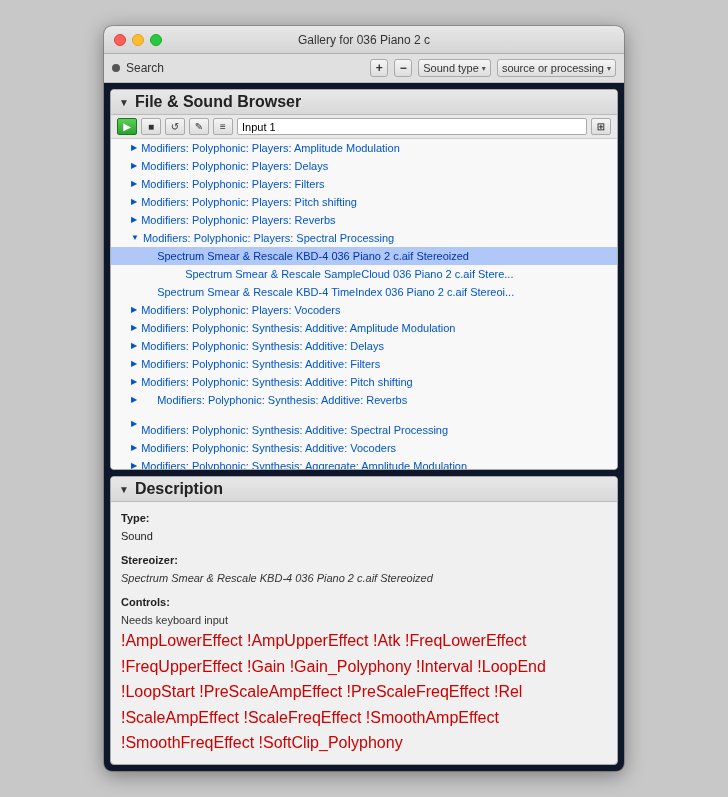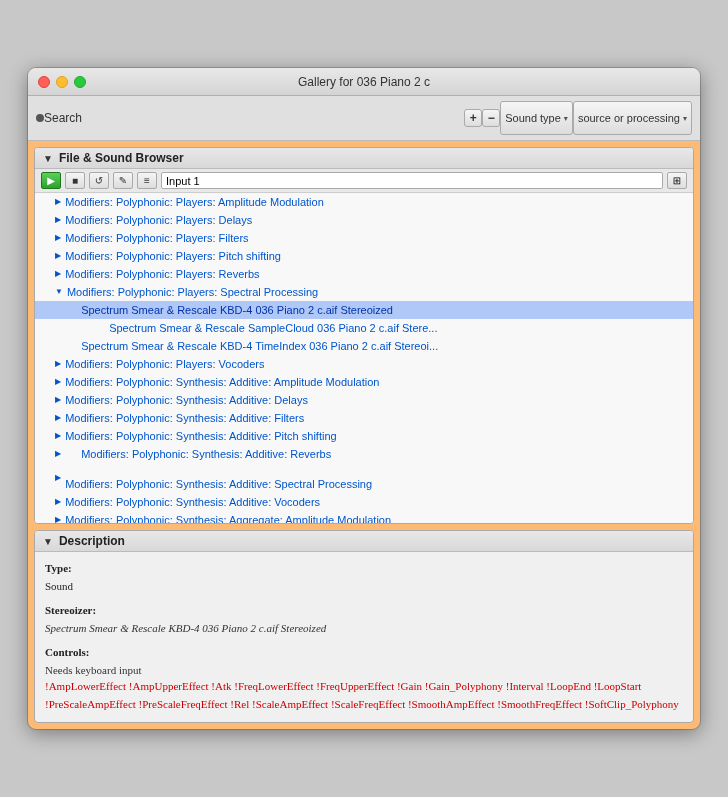--- a/index.html
+++ b/index.html
@@ -8,22 +8,22 @@
       font-family: -apple-system, 'Helvetica Neue', Arial, sans-serif;
       font-size: 11px;
       display: flex;
       justify-content: center;
       align-items: center;
       width: 728px;
       height: 797px;
     }
 
     .window {
-      width: 672px;
-      background: #fdba74;
+      width: 520px;
+      background: #0f172a;
       border-radius: 8px;
       box-shadow: 0 4px 20px rgba(0,0,0,0.4), 0 0 0 1px rgba(0,0,0,0.2);
       overflow: hidden;
     }
 
     .title-bar {
       background: linear-gradient(to bottom, #e8e8e8, #d4d4d4);
       height: 28px;
       display: flex;
       align-items: center;
@@ -57,20 +57,21 @@
       font-size: 12px;
       font-weight: 500;
       color: #333;
     }
 
     .toolbar {
       background: #e0e0e0;
       padding: 5px 8px;
       display: flex;
       align-items: center;
+      gap: 6px;
       border-bottom: 1px solid #bbb;
     }
 
     .search-dot {
       width: 8px;
       height: 8px;
       border-radius: 50%;
       background: #555;
       flex-shrink: 0;
     }
@@ -96,21 +97,21 @@
       font-weight: bold;
     }
 
     .toolbar-dropdown {
       height: 18px;
       background: linear-gradient(to bottom, #f5f5f5, #ddd);
       border: 1px solid #aaa;
       border-radius: 3px;
       display: flex;
       align-items: center;
-      padding: 16px 4px;
+      padding: 8px 4px;
       cursor: pointer;
       font-size: 11px;
       color: #333;
       gap: 3px;
     }
 
     .dropdown-arrow {
       font-size: 8px;
       color: #555;
     }
@@ -138,21 +139,21 @@
       border-bottom: 1px solid #bbb;
     }
 
     .panel-triangle {
       font-size: 10px;
       color: #333;
       cursor: pointer;
     }
 
     .panel-title {
-      font-size: 12px;
+      font-size: 16px;
       font-weight: bold;
       color: #222;
     }
 
     .browser-toolbar {
       background: #e8e8e8;
       padding: 3px 6px;
       display: flex;
       align-items: center;
       gap: 4px;
@@ -257,21 +258,20 @@
     }
 
     .description-panel {
       background: #f0f0f0;
     }
 
     .description-content {
       padding: 8px 10px;
       font-size: 11px;
       line-height: 1.5;
-      font-family: Liberation Serif, serif;
     }
 
     .desc-label {
       font-weight: bold;
       color: #222;
       display: block;
       margin-bottom: 1px;
     }
 
     .desc-value {
@@ -285,21 +285,21 @@
       color: #333;
     }
 
     .desc-controls-text {
       color: #333;
       margin-bottom: 16px;
     }
 
     .desc-red-text {
       color: #cc0000;
-      font-size: 11px;
+      font-size: 16px;
       line-height: 1.6;
     }
   </style>
 </head>
 <body>
 
 <div class="window">
 
   <div class="title-bar">
     <div class="traffic-lights">

